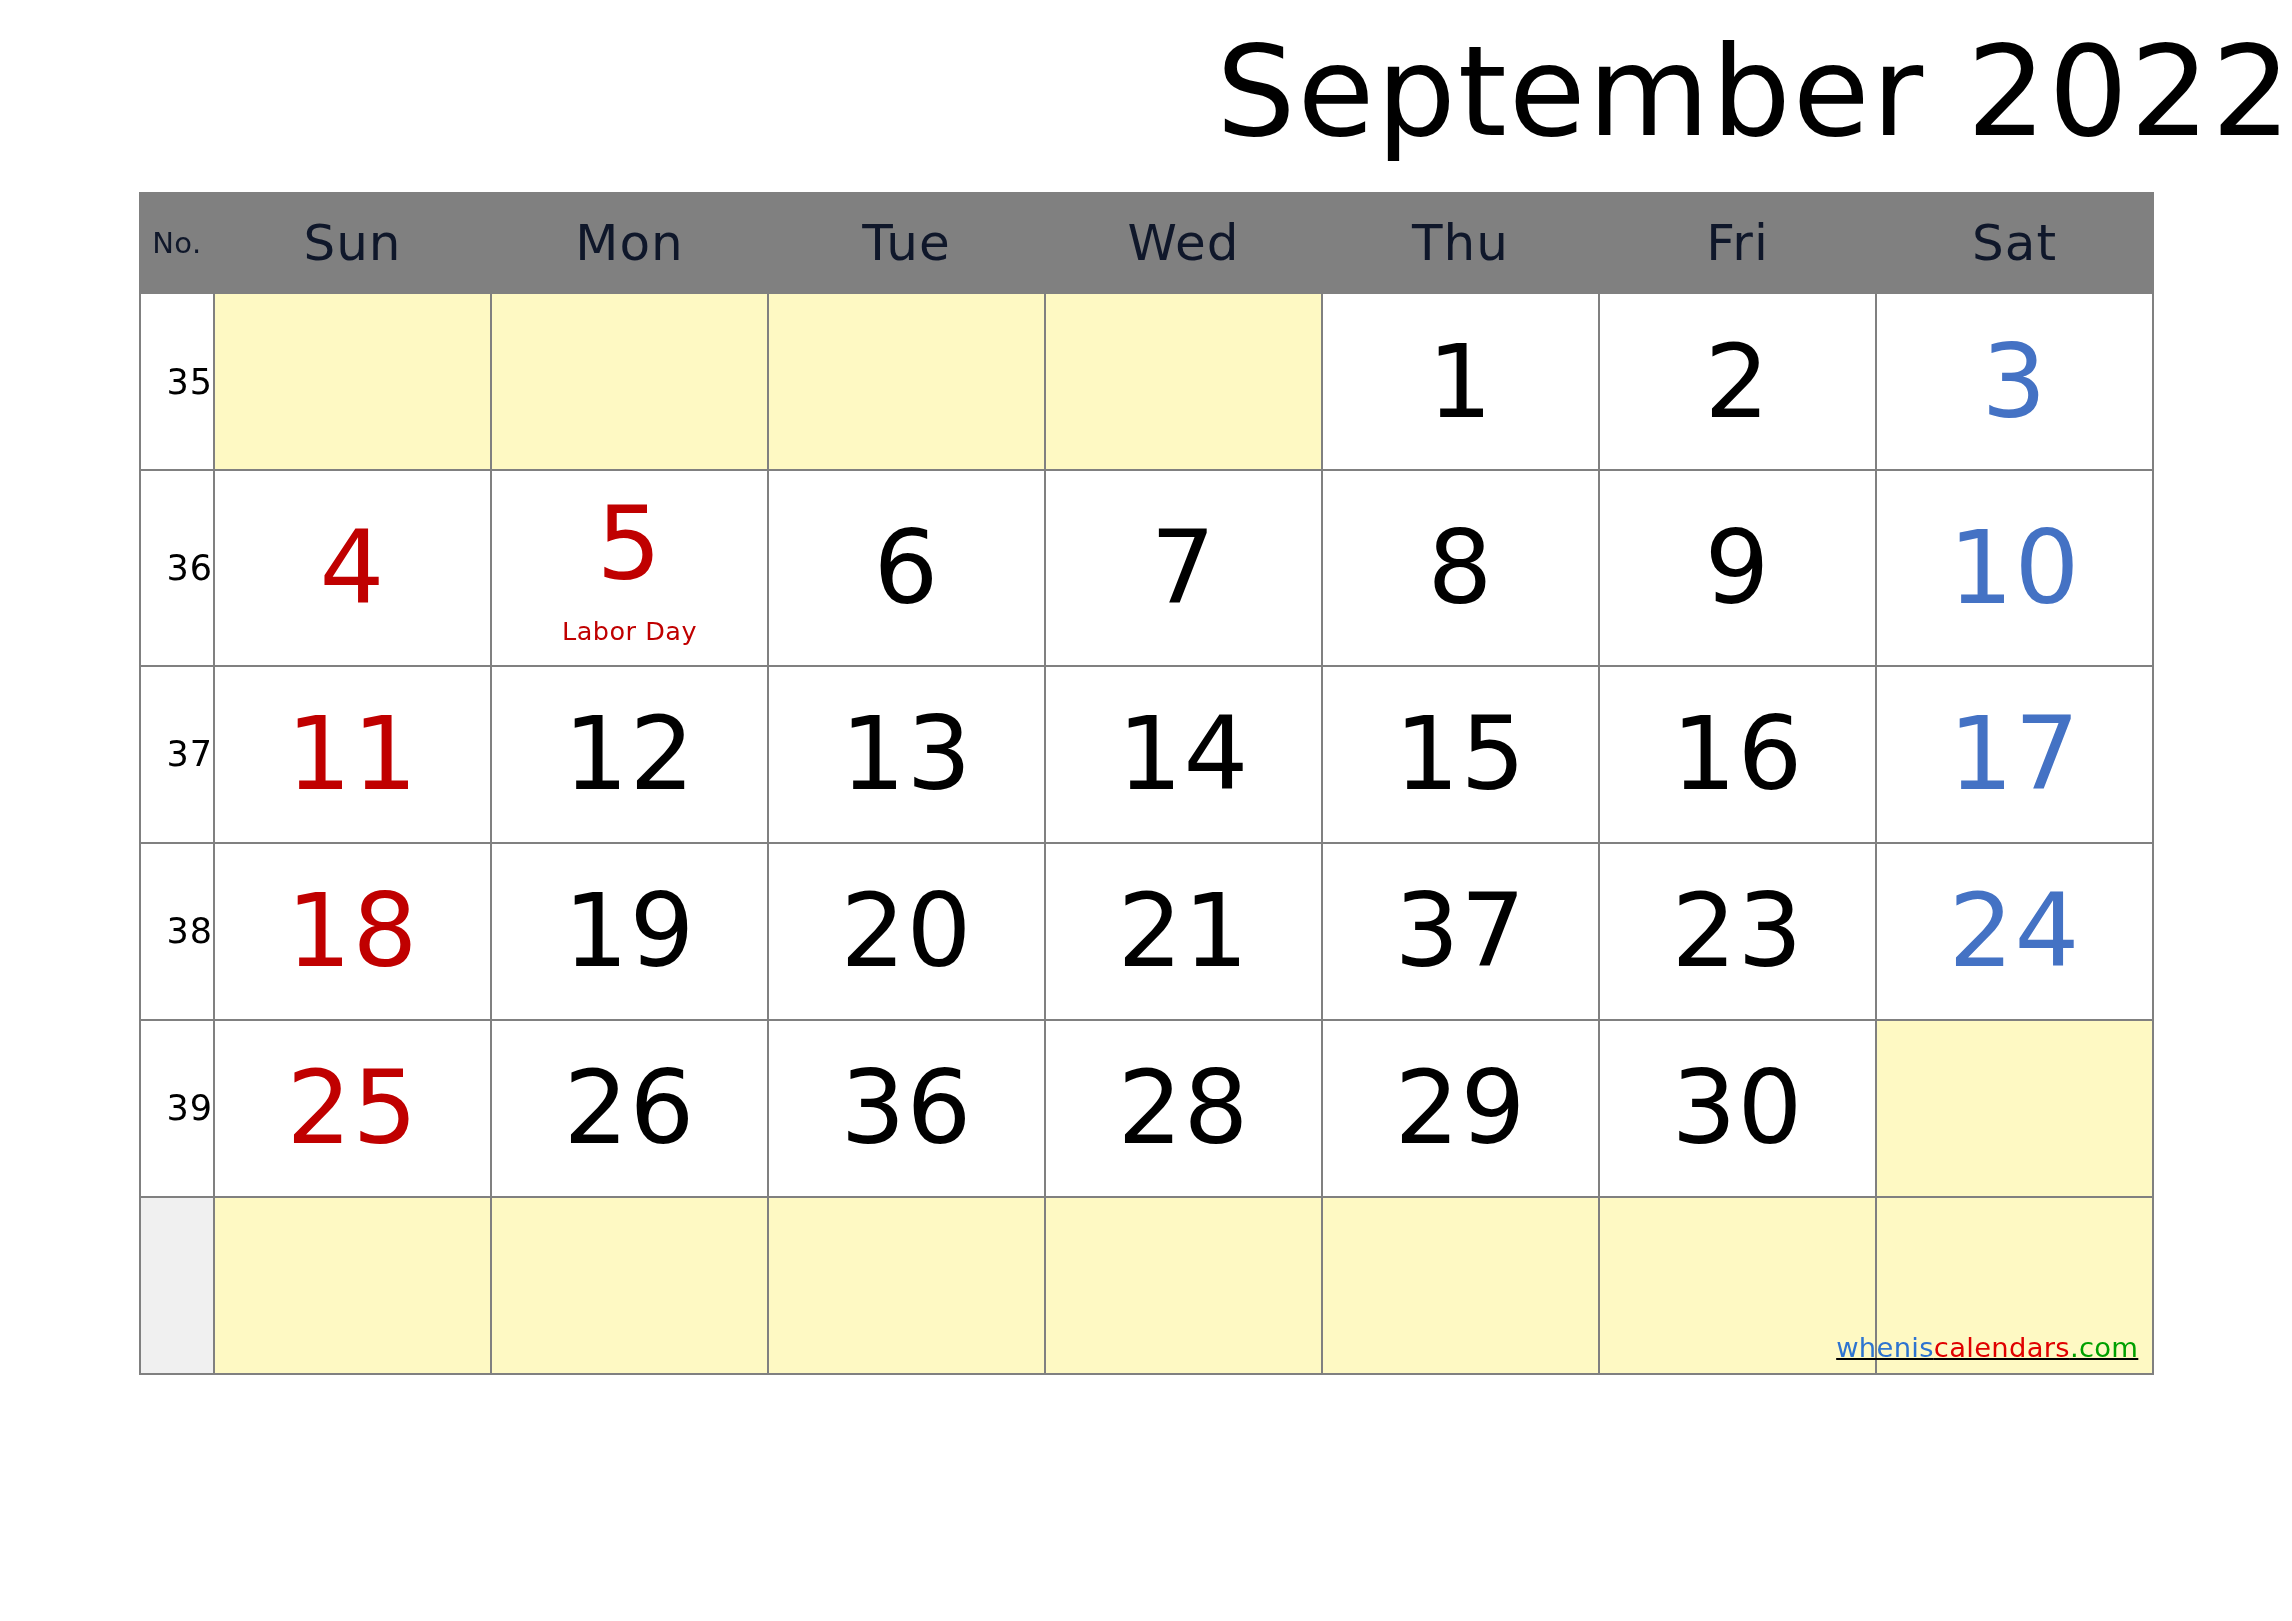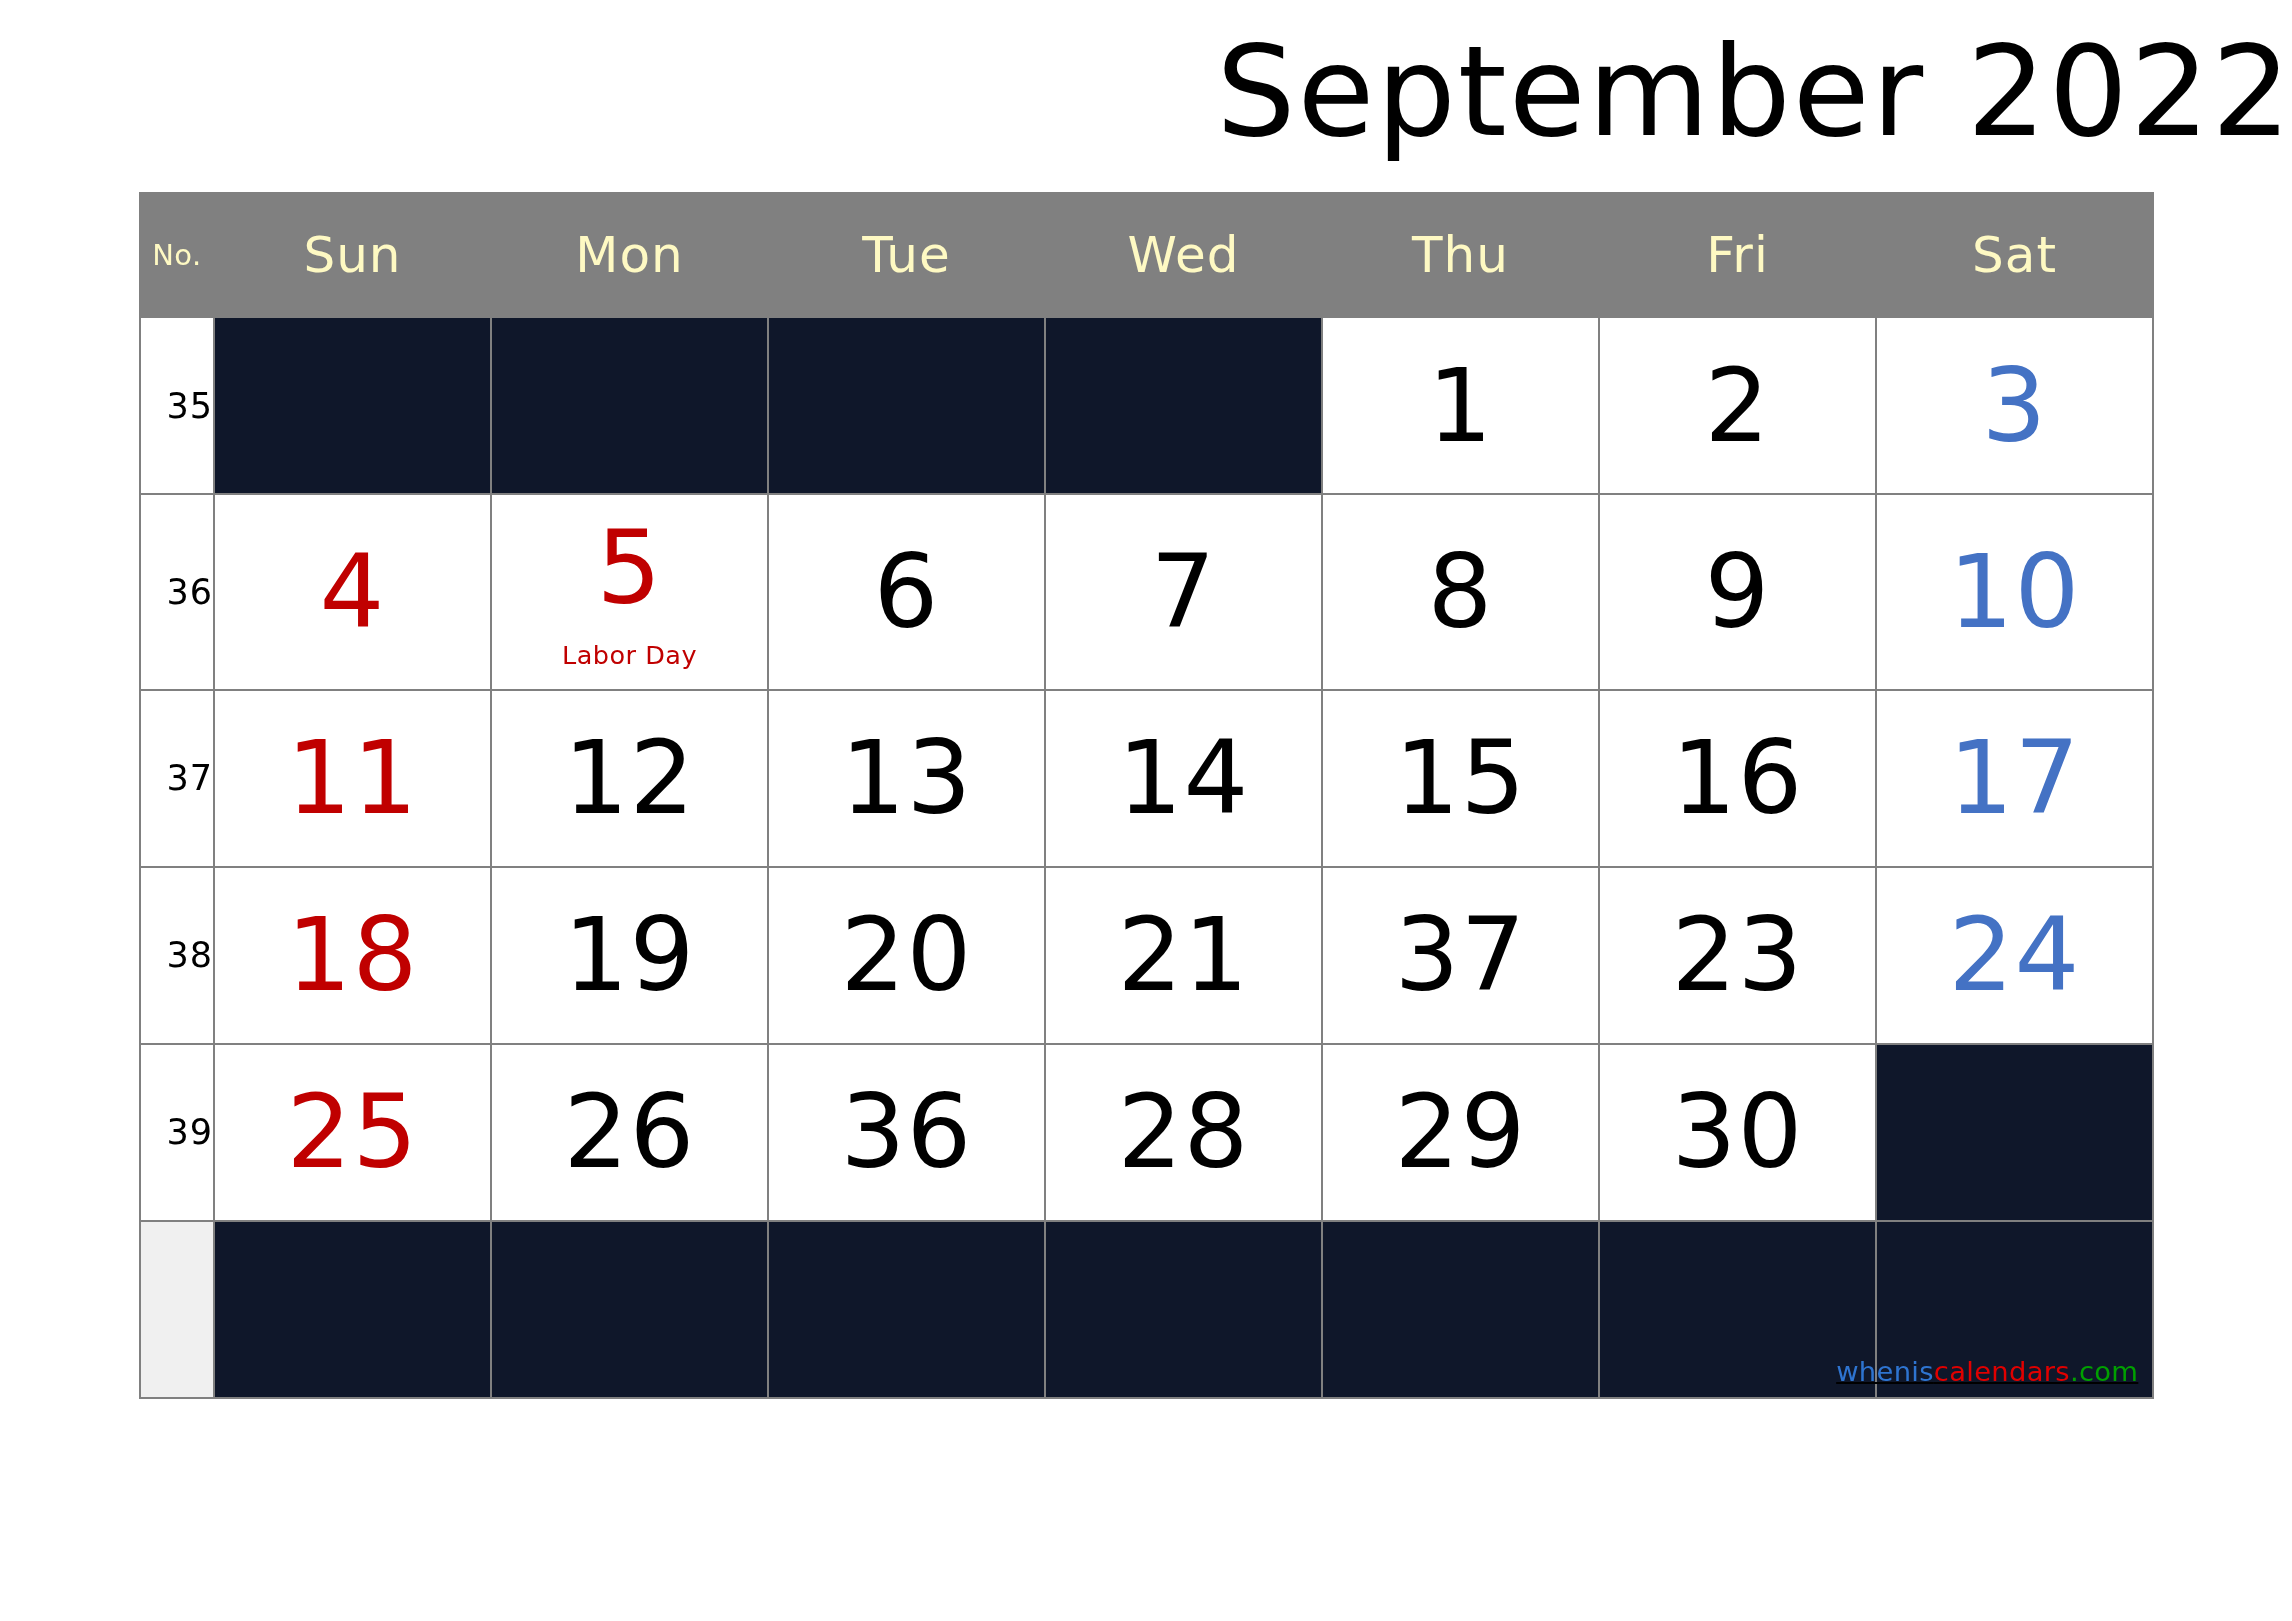--- a/index.html
+++ b/index.html
@@ -56,22 +56,22 @@
     box-sizing: border-box;
   }
 
   
   col.col-no   { width: 74px; }
   col.col-day  { width: 277px; }
 
   
   thead th {
     background: #808080;
-    color: #fef9c3;
-    height: 124px;
+    color: #0f172a;
+    height: 100px;
     font-family: "DejaVu Sans", sans-serif;
     font-weight: 400;
     border-color: #808080;
   }
   th.head-no {
     font-size: 29px;
     letter-spacing: 0.5px;
   }
   th.head-day {
     font-size: 50px;
@@ -88,21 +88,21 @@
     font-family: "DejaVu Sans", sans-serif;
     letter-spacing: 1px;
     text-align: right;
   }
   td.wk.blank { background: #f0f0f0; }
 
   td.day {
     background: #ffffff;
     position: relative;
   }
-  td.day.empty { background: #0f172a; padding-left: 15px; }
+  td.day.empty { background: #fef9c3; padding-left: 15px; }
 
   .daynum {
     font-family: "DejaVu Sans", sans-serif;
     font-size: 102px;
     font-weight: 400;
     line-height: 1;
     color: #000000;
     letter-spacing: 1px;
     display: block;
   }

